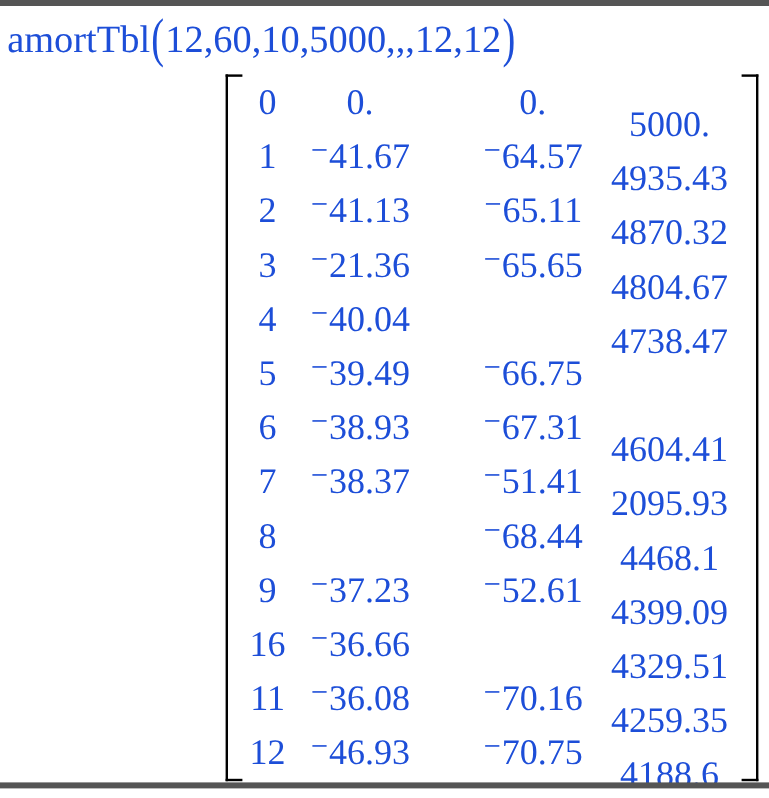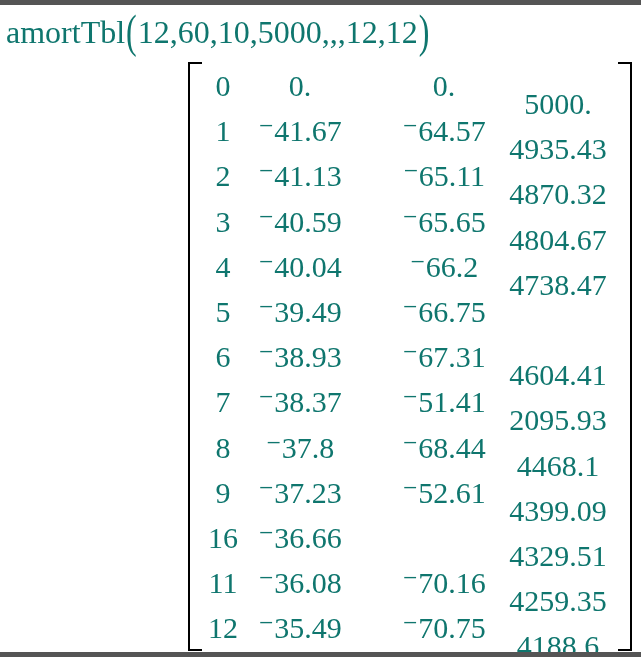--- a/index.html
+++ b/index.html
@@ -1,21 +1,21 @@
 <!DOCTYPE html>
 <html><head>
 <meta charset="utf-8">
 <style>
   html,body{margin:0;padding:0;background:#ffffff;}
   .screen{
     position:relative;
     width:641px;height:665px;
     background:#ffffff;
     font-family:"Liberation Serif","DejaVu Serif",serif;
-    color:#0f766e;
+    color:#1d4ed8;
     overflow:hidden;
   }
   .divider{
     position:absolute;left:0;right:0;height:5px;background:#555555;
   }
   .divider.top{top:0;}
   .divider.bottom{bottom:8px;}
   .expression{
     position:absolute;left:6px;top:8px;
     font-size:32px;line-height:48px;
@@ -92,28 +92,27 @@
           <span class="mcell c3">4935.43</span>
         </div>
         <div class="mrow">
           <span class="mcell c0">2</span>
           <span class="mcell c1">⁻41.13</span>
           <span class="mcell c2">⁻65.11</span>
           <span class="mcell c3">4870.32</span>
         </div>
         <div class="mrow">
           <span class="mcell c0">3</span>
-          <span class="mcell c1">⁻40.59</span>
+          <span class="mcell c1">⁻21.36</span>
           <span class="mcell c2">⁻65.65</span>
           <span class="mcell c3">4804.67</span>
         </div>
         <div class="mrow">
           <span class="mcell c0">4</span>
           <span class="mcell c1">⁻40.04</span>
-          <span class="mcell c2">⁻66.2</span>
           <span class="mcell c3">4738.47</span>
         </div>
         <div class="mrow">
           <span class="mcell c0">5</span>
           <span class="mcell c1">⁻39.49</span>
           <span class="mcell c2">⁻66.75</span>
         </div>
         <div class="mrow">
           <span class="mcell c0">6</span>
           <span class="mcell c1">⁻38.93</span>
@@ -121,21 +120,20 @@
           <span class="mcell c3">4604.41</span>
         </div>
         <div class="mrow">
           <span class="mcell c0">7</span>
           <span class="mcell c1">⁻38.37</span>
           <span class="mcell c2">⁻51.41</span>
           <span class="mcell c3">2095.93</span>
         </div>
         <div class="mrow">
           <span class="mcell c0">8</span>
-          <span class="mcell c1">⁻37.8</span>
           <span class="mcell c2">⁻68.44</span>
           <span class="mcell c3">4468.1</span>
         </div>
         <div class="mrow">
           <span class="mcell c0">9</span>
           <span class="mcell c1">⁻37.23</span>
           <span class="mcell c2">⁻52.61</span>
           <span class="mcell c3">4399.09</span>
         </div>
         <div class="mrow">
@@ -144,21 +142,21 @@
           <span class="mcell c3">4329.51</span>
         </div>
         <div class="mrow">
           <span class="mcell c0">11</span>
           <span class="mcell c1">⁻36.08</span>
           <span class="mcell c2">⁻70.16</span>
           <span class="mcell c3">4259.35</span>
         </div>
         <div class="mrow">
           <span class="mcell c0">12</span>
-          <span class="mcell c1">⁻35.49</span>
+          <span class="mcell c1">⁻46.93</span>
           <span class="mcell c2">⁻70.75</span>
           <span class="mcell c3">4188.6</span>
         </div>
       </div>
     <div class="bracket bracket-right"></div>
   </div>
 
   <div class="divider bottom"></div>
 
 </div>

